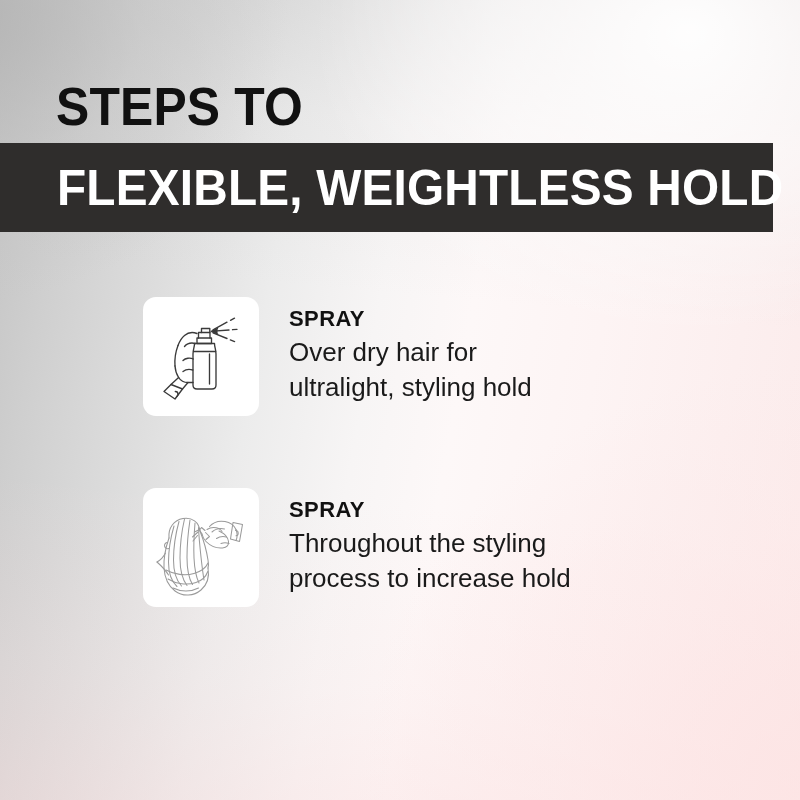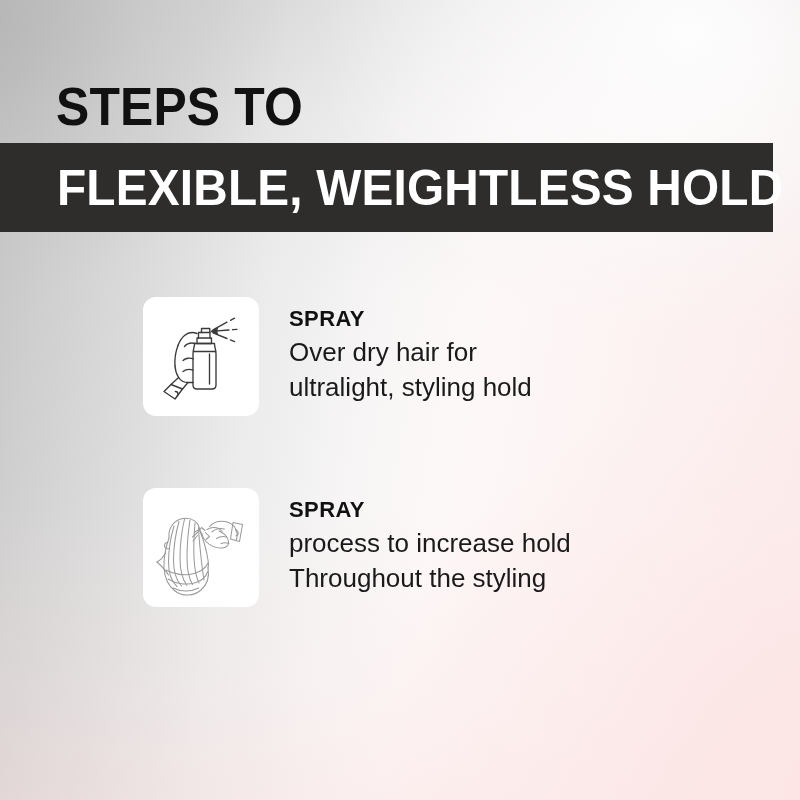--- a/index.html
+++ b/index.html
@@ -277,20 +277,20 @@
 
             <path d="M84 26.5 L93.5 28.5 L90.5 45.5 L81.5 43 Z"></path>
             <path d="M86.5 34.5 C88 34.5 89.2 35.7 89.2 37.2 C89.2 38.5 88.3 39.6 87 39.8"></path>
           </g>
         </svg>
       </div>
 
       <div class="step-text">
         <div class="step-title">SPRAY</div>
         <div class="step-desc">
+          <span>Throughout the styling</span>
           <span>process to increase hold</span>
-          <span>Throughout the styling</span>
         </div>
       </div>
     </div>
 
   </div>
 </div>
 
 </body></html>

